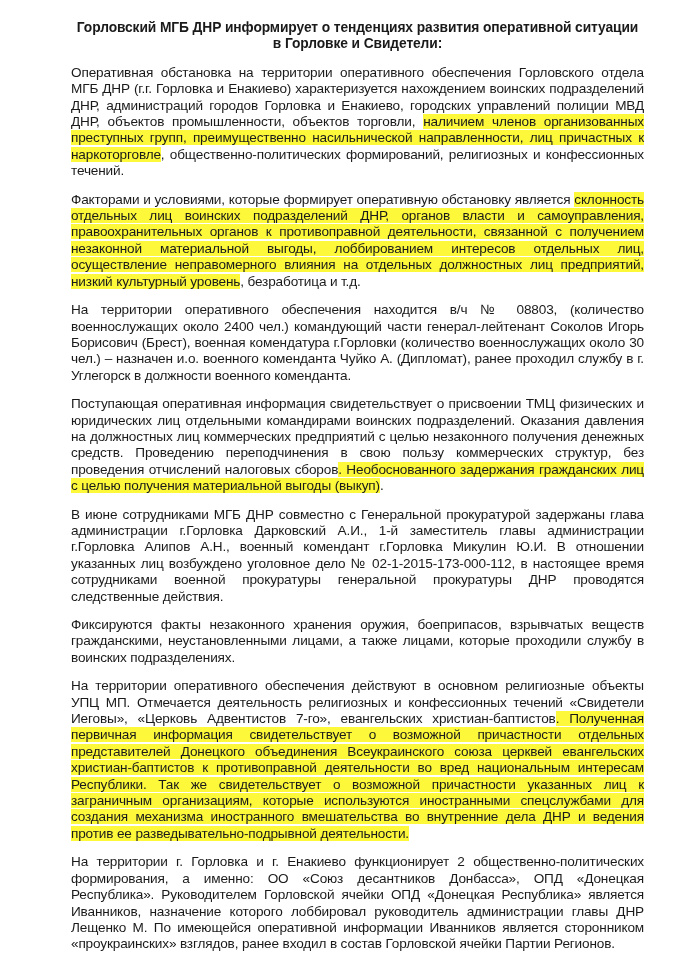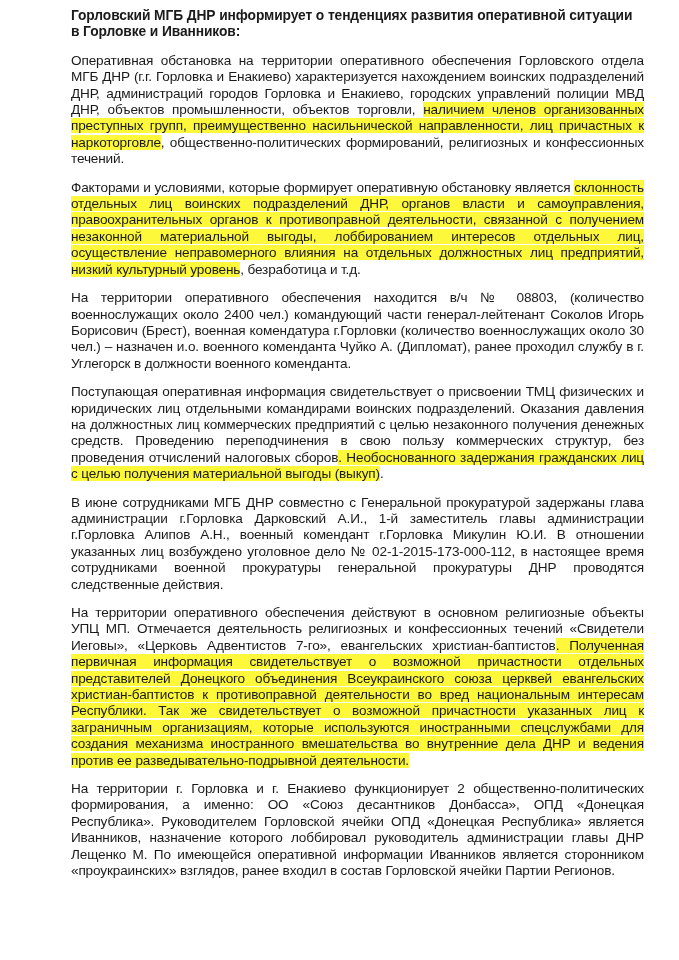--- a/index.html
+++ b/index.html
@@ -6,35 +6,35 @@
   body { width: 679px; height: 960px; overflow: hidden; position: relative; }
   .page {
     position: absolute; left: 71px; top: 8px; width: 573px;
     font-family: "Liberation Sans", sans-serif;
     color: #1a1a1a;
     font-size: 13.6px;
     line-height: 16.4px;
     letter-spacing: -0.15px;
   }
   .title {
-    font-weight: bold; text-align: left; font-size: 13.8px;
-    line-height: 16.4px; margin: 0 0 8px 0; letter-spacing: -0.1px;
+    font-weight: bold; text-align: center; font-size: 13.8px;
+    line-height: 16.4px; margin: 12px 0 8px 0; letter-spacing: -0.1px;
   }
   .para {
     text-align: justify; margin: 12px 0 10px 0; word-spacing: 0px;
   }
   .hl { background: #fdf93a; }
 </style>
 </head>
 <body>
 
 <div class="page">
   <div class="title">
     <div>Горловский МГБ ДНР информирует о тенденциях развития оперативной ситуации</div>
-    <div>в Горловке и Иванников:</div>
+    <div>в Горловке и Свидетели:</div>
   </div>
 
   <p class="para">
     <span>Оперативная обстановка на территории оперативного обеспечения Горловского отдела МГБ ДНР (г.г. Горловка и Енакиево) характеризуется нахождением воинских подразделений ДНР, администраций городов Горловка и Енакиево, городских управлений полиции МВД ДНР, объектов промышленности, объектов торговли, </span><span class="hl" style="background: rgb(253, 249, 58);">наличием членов организованных преступных групп, преимущественно насильнической направленности, лиц причастных к наркоторговле</span><span>, общественно-политических формирований, религиозных и конфессионных течений.</span>
   </p>
 
   <p class="para">
     <span>Факторами и условиями, которые формирует оперативную обстановку является </span><span class="hl" style="background: rgb(253, 249, 58);">склонность отдельных лиц воинских подразделений ДНР, органов власти и самоуправления, правоохранительных органов к противоправной деятельности, связанной с получением незаконной материальной выгоды, лоббированием интересов отдельных лиц, осуществление неправомерного влияния на отдельных должностных лиц предприятий, низкий культурный уровень</span><span>, безработица и т.д.</span>
   </p>
 
@@ -43,20 +43,23 @@
   </p>
 
   <p class="para">
     <span>Поступающая оперативная информация свидетельствует о присвоении ТМЦ физических и юридических лиц отдельными командирами воинских подразделений. Оказания давления на должностных лиц коммерческих предприятий с целью незаконного получения денежных средств. Проведению переподчинения в свою пользу коммерческих структур, без проведения отчислений налоговых сборов</span><span class="hl" style="background: rgb(253, 249, 58);">. Необоснованного задержания гражданских лиц с целью получения материальной выгоды (выкуп)</span><span>.</span>
   </p>
 
   <p class="para">
     <span>В июне сотрудниками МГБ ДНР совместно с Генеральной прокуратурой задержаны глава администрации г.Горловка Дарковский А.И., 1-й заместитель главы администрации г.Горловка Алипов А.Н., военный комендант г.Горловка Микулин Ю.И. В отношении указанных лиц возбуждено уголовное дело № 02-1-2015-173-000-112, в настоящее время сотрудниками военной прокуратуры генеральной прокуратуры ДНР проводятся следственные действия.</span>
   </p>
 
+  <p class="para">
+    <span>Фиксируются факты незаконного хранения оружия, боеприпасов, взрывчатых веществ гражданскими, неустановленными лицами, а также лицами, которые проходили службу в воинских подразделениях.</span>
+  </p>
 
   <p class="para">
     <span>На территории оперативного обеспечения действуют в основном религиозные объекты УПЦ МП. Отмечается деятельность религиозных и конфессионных течений «Свидетели Иеговы», «Церковь Адвентистов 7-го», евангельских христиан-баптистов</span><span class="hl" style="background: rgb(253, 249, 58);">. Полученная первичная информация свидетельствует о возможной причастности отдельных представителей Донецкого объединения Всеукраинского союза церквей евангельских христиан-баптистов к противоправной деятельности во вред национальным интересам Республики. Так же свидетельствует о возможной причастности указанных лиц к заграничным организациям, которые используются иностранными спецслужбами для создания механизма иностранного вмешательства во внутренние дела ДНР и ведения против ее разведывательно-подрывной деятельности.</span>
   </p>
 
   <p class="para">
     <span>На территории г. Горловка и г. Енакиево функционирует 2 общественно-политических формирования, а именно: ОО «Союз десантников Донбасса», ОПД «Донецкая Республика». Руководителем Горловской ячейки ОПД «Донецкая Республика» является Иванников, назначение которого лоббировал руководитель администрации главы ДНР Лещенко М. По имеющейся оперативной информации Иванников является сторонником «проукраинских» взглядов, ранее входил в состав Горловской ячейки Партии Регионов.</span>
   </p>
 </div>
 

